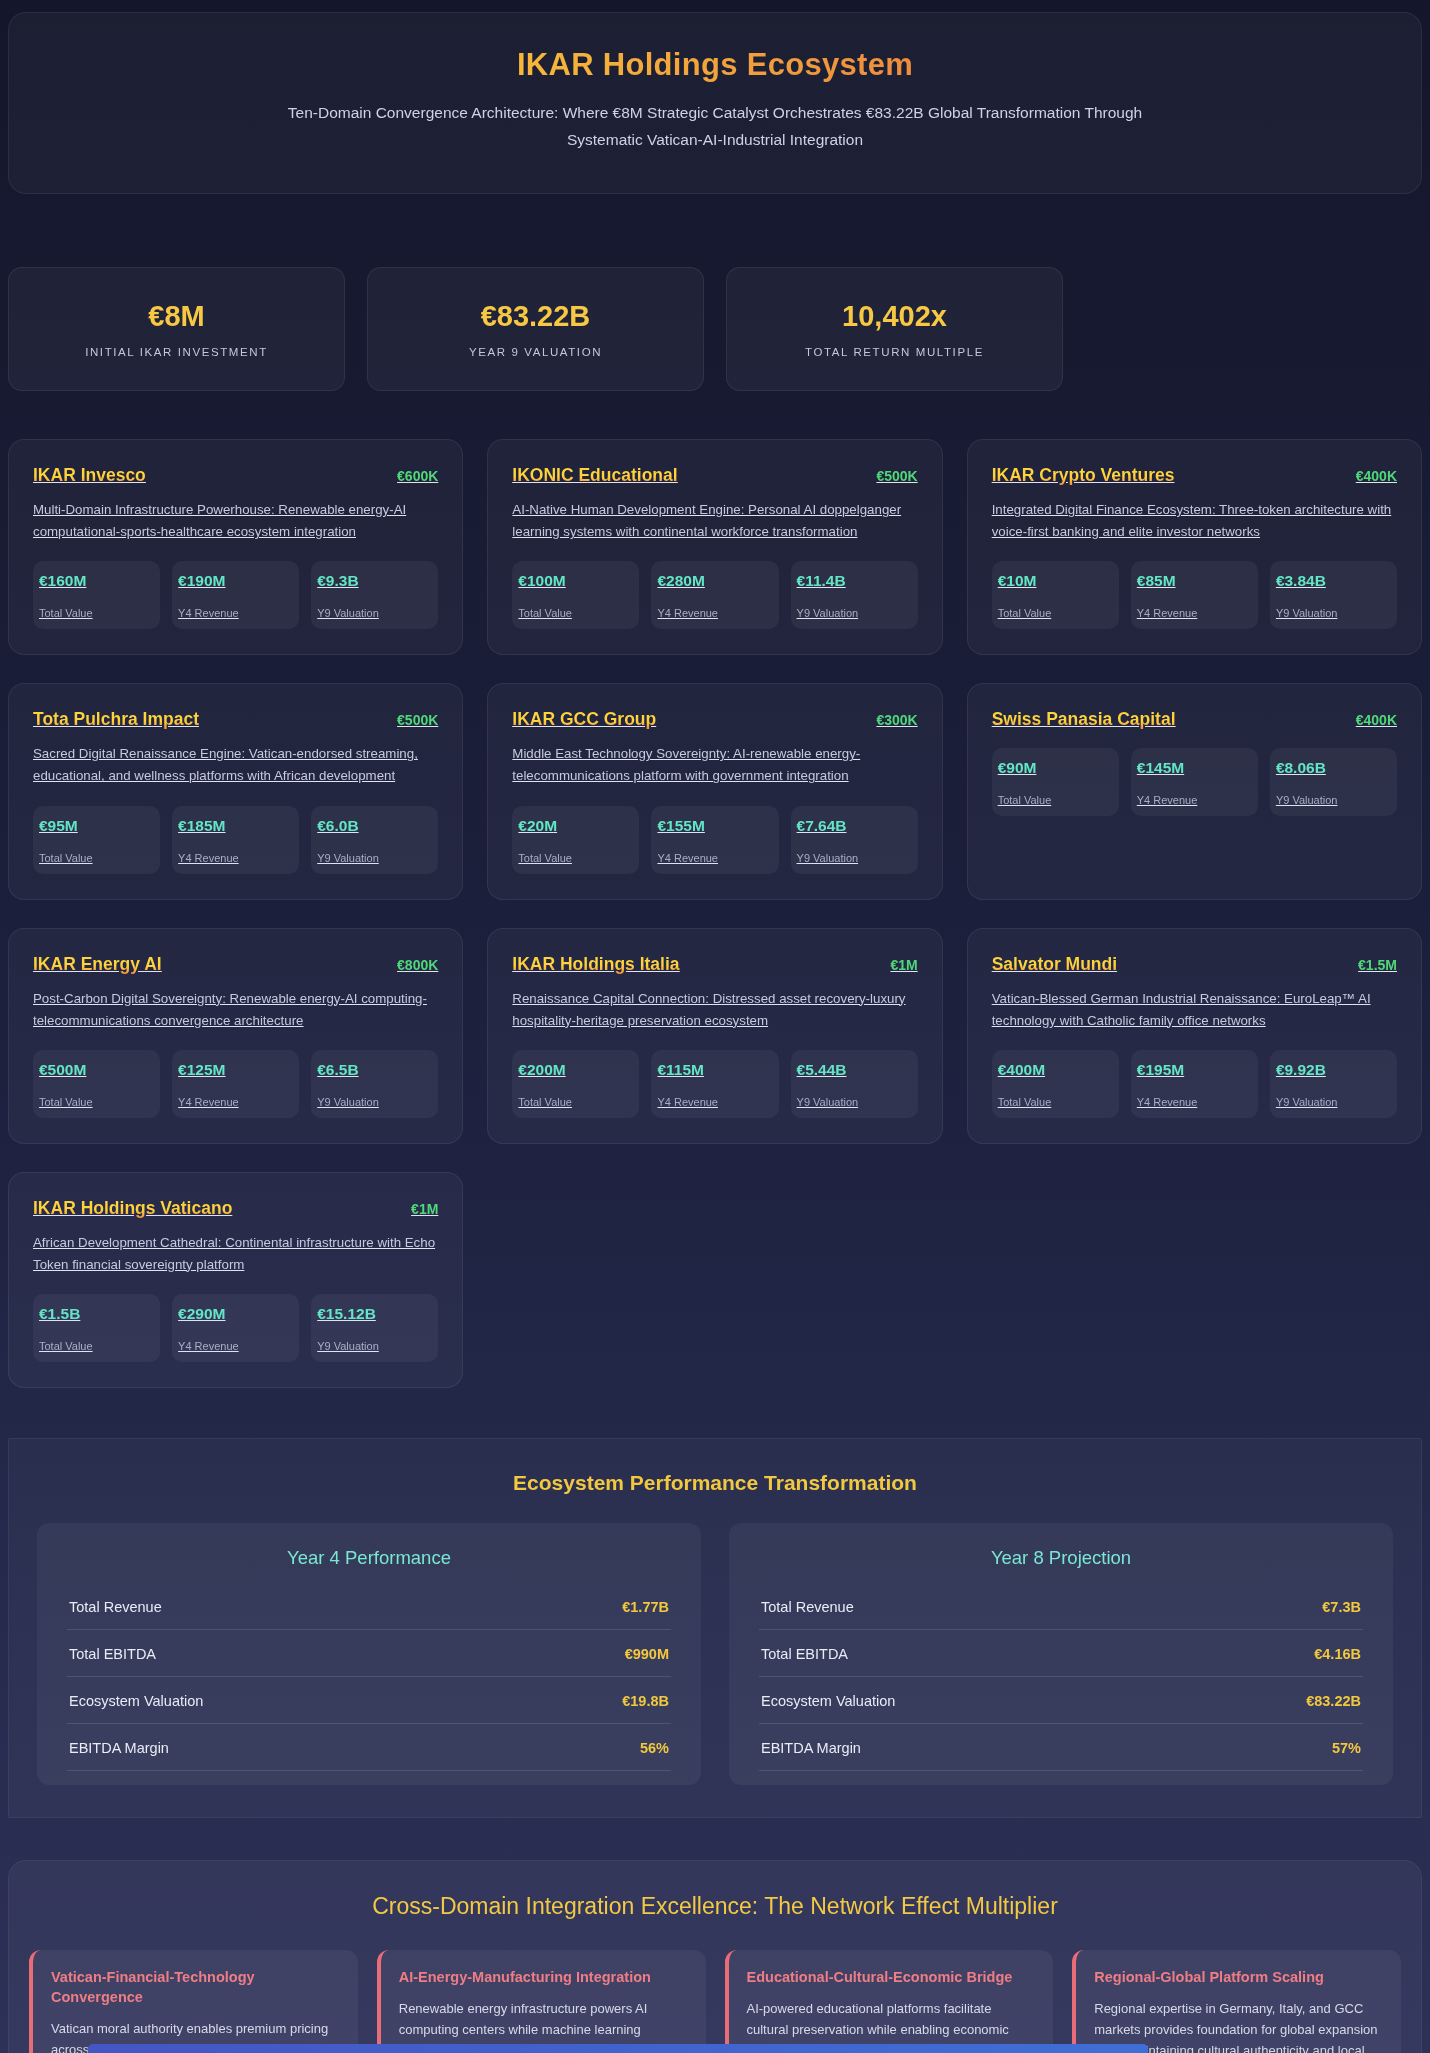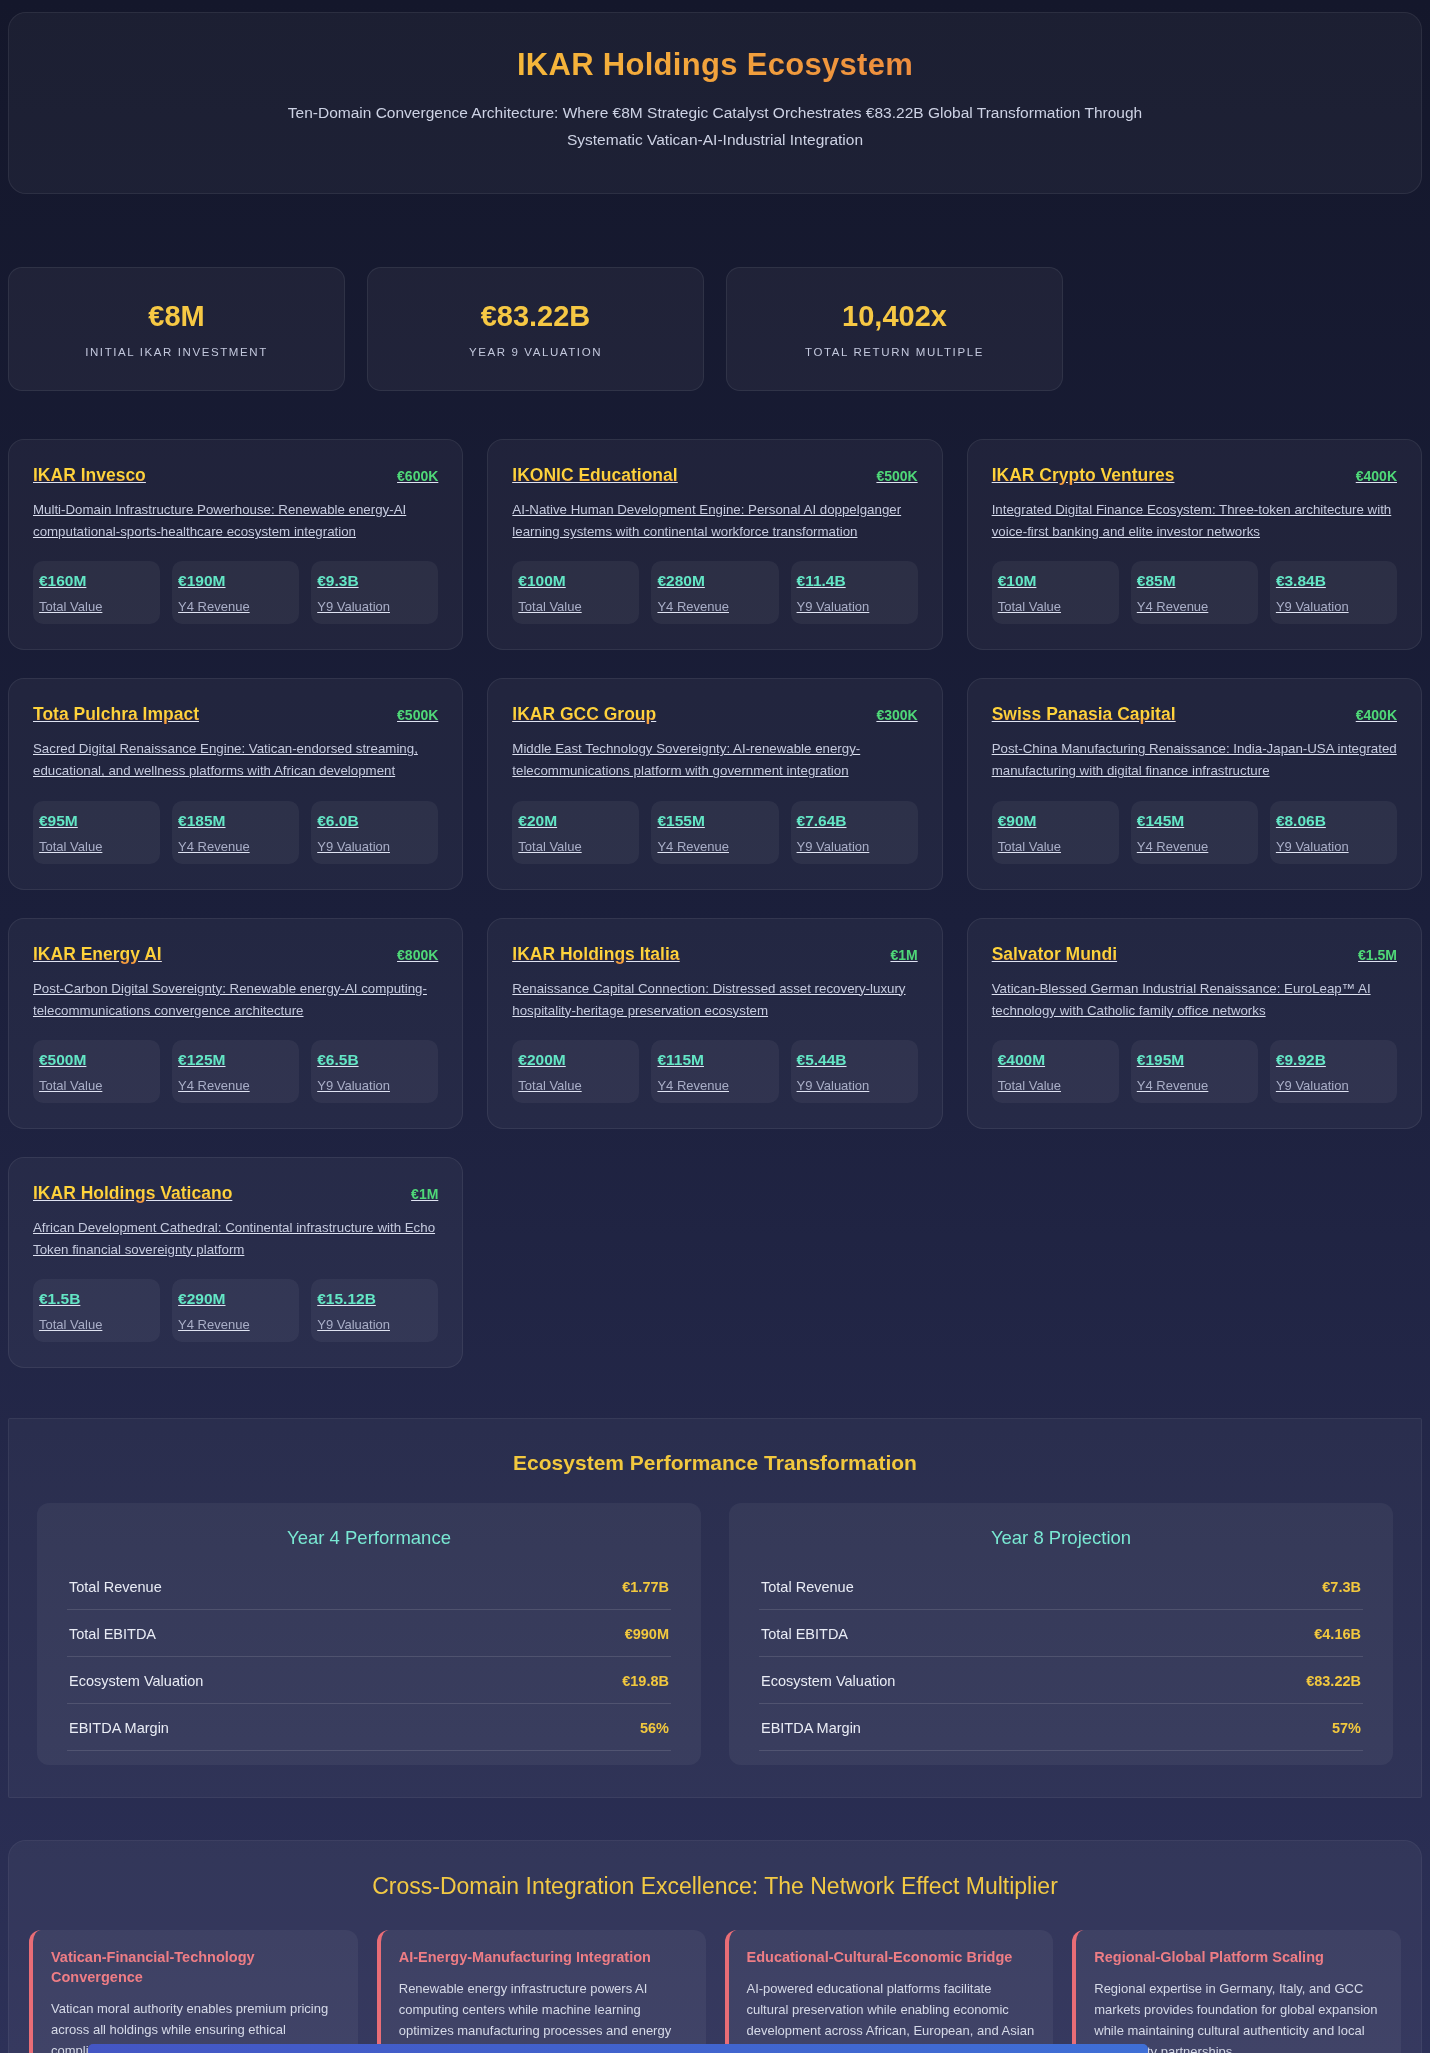--- a/index.html
+++ b/index.html
@@ -56,21 +56,21 @@
     -webkit-text-fill-color:transparent; color:transparent;
   }
   .badge { color:#4fd878; font-weight:bold; font-size:14px; white-space:nowrap; }
   .company-desc { margin-top:13px; font-size:13.3px; line-height:1.66; color:#c5cade; }
   .mini-stats { display:grid; grid-template-columns:repeat(3,1fr); gap:12px; margin-top:18px; }
   .mini-stat {
     background:rgba(255,255,255,0.05); border-radius:10px;
     padding:11px 6px 10px; 
   }
   .mini-value { color:#63e6c5; font-weight:bold; font-size:15.5px; }
-  .mini-label { color:#a9aec7; font-size:13px; margin-top:9px; }
+  .mini-label { color:#a9aec7; font-size:11px; margin-top:17px; }
 
   .perf-section {
     background:rgba(255,255,255,0.035); border:1px solid rgba(255,255,255,0.06);
     border-radius:2px; padding:28px 28px 32px; margin-bottom:42px;
   }
   .perf-title { text-align:center; color:#f2c83e; font-size:21px; font-weight:600; margin:4px 0 28px; }
   .perf-panels { display:grid; grid-template-columns:1fr 1fr; gap:28px; }
   .perf-panel { background:rgba(255,255,255,0.05); border-radius:12px; padding:24px 30px 14px; }
   .panel-title { text-align:center; color:#79e8d3; font-size:18.5px; font-weight:500; margin-bottom:14px; }
   .perf-row {
@@ -236,21 +236,20 @@
           <div class="mini-label">Y9 Valuation</div>
         </div>
       </div>
     </div>
 
     <div class="company-card">
       <div class="card-head">
         <span class="company-name">Swiss Panasia Capital</span>
         <span class="badge">€400K</span>
       </div>
-      <div class="company-desc">Post-China Manufacturing Renaissance: India-Japan-USA integrated manufacturing with digital finance infrastructure</div>
       <div class="mini-stats">
         <div class="mini-stat">
           <div class="mini-value">€90M</div>
           <div class="mini-label">Total Value</div>
         </div>
         <div class="mini-stat">
           <div class="mini-value">€145M</div>
           <div class="mini-label">Y4 Revenue</div>
         </div>
         <div class="mini-stat">

